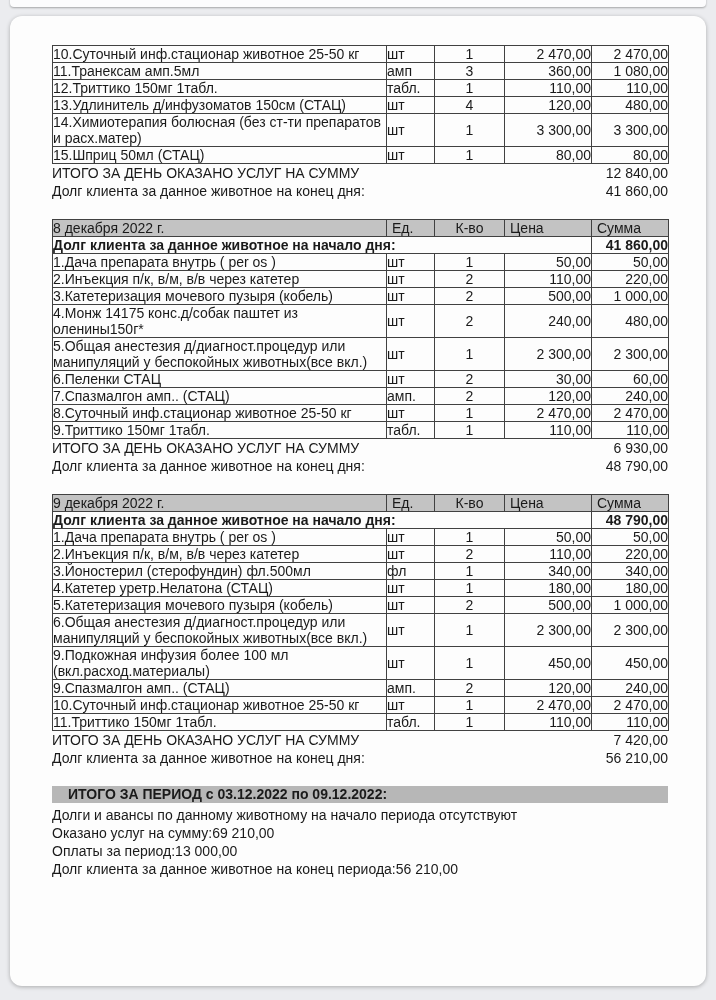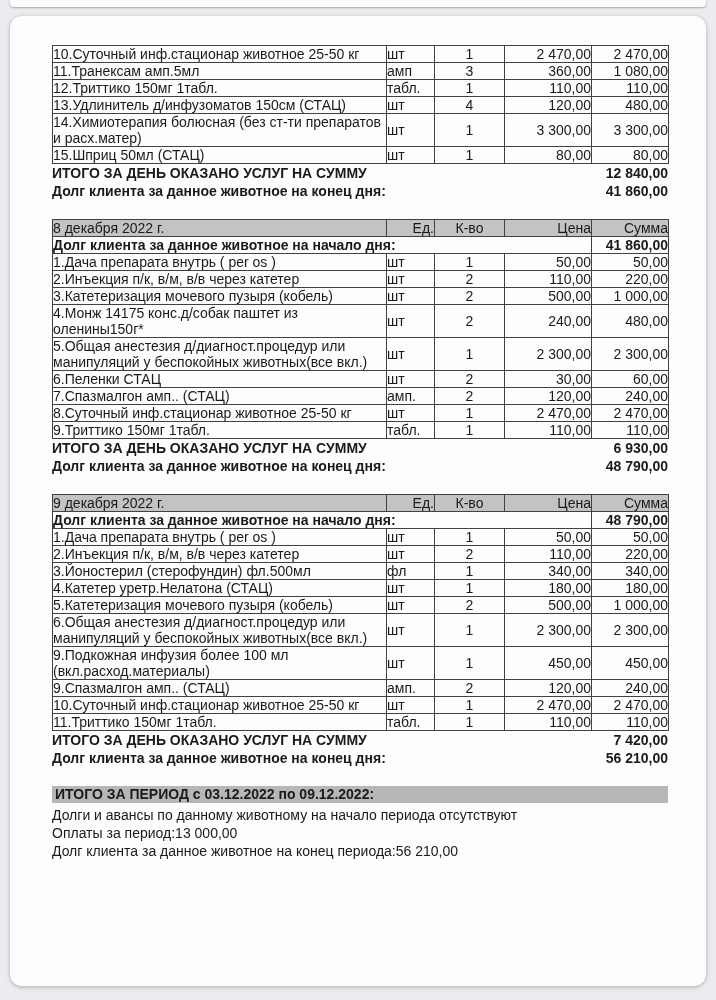--- a/index.html
+++ b/index.html
@@ -26,31 +26,31 @@
   }
   table.svc td{
     border:1px solid #414141;line-height:16px;padding:0;
     vertical-align:middle;overflow:hidden;white-space:normal;
   }
   td.c-name{padding:0 22px 0 2px;}
   td.c-unit{padding-left:2px;}
   td.c-qty{text-align:center;}
   td.c-price,td.c-sum{text-align:right;padding-right:3px;}
   tr.hdr td{background:#c3c3c3;margin-left:47px;}
-  tr.hdr td.hleft{text-align:right;padding-left:5px;}
+  tr.hdr td.hleft{text-align:left;padding-left:5px;}
   tr.debt td{font-weight:bold;margin-left:24px;}
   .tline{
     display:flex;justify-content:space-between;align-items:flex-end;
-    font-size:14px;line-height:17px;font-weight:bold;margin-top:1px;
+    font-size:14px;line-height:17px;font-weight:normal;margin-top:1px;
   }
   .section{margin-bottom:19px;}
   .summary{margin-top:5px;}
   .summary-title{
     background:#b7b7b7;font-size:14px;font-weight:bold;
-    line-height:15px;padding:1px 3px;margin-bottom:3px;
+    line-height:15px;padding:1px 16px;margin-bottom:3px;
   }
   .sline{
     display:flex;justify-content:flex-start;align-items:baseline;
     font-size:14px;line-height:18px;font-weight:normal;
   }
 </style>
 </head>
 <body>
 
 <div class="prev-page"></div>
@@ -320,20 +320,24 @@
           </div>
         </div>
       </div>
 
     <div class="summary">
       <div class="summary-title">ИТОГО ЗА ПЕРИОД с 03.12.2022 по 09.12.2022:</div>
       <div class="sline">
         <span>Долги и авансы по данному животному на начало периода отсутствуют</span>
       </div>
       <div class="sline">
+        <span>Оказано услуг на сумму:</span>
+        <span>69 210,00</span>
+      </div>
+      <div class="sline">
         <span>Оплаты за период:</span>
         <span>13 000,00</span>
       </div>
       <div class="sline">
         <span>Долг клиента за данное животное на конец периода:</span>
         <span>56 210,00</span>
       </div>
     </div>
 
   </div>

